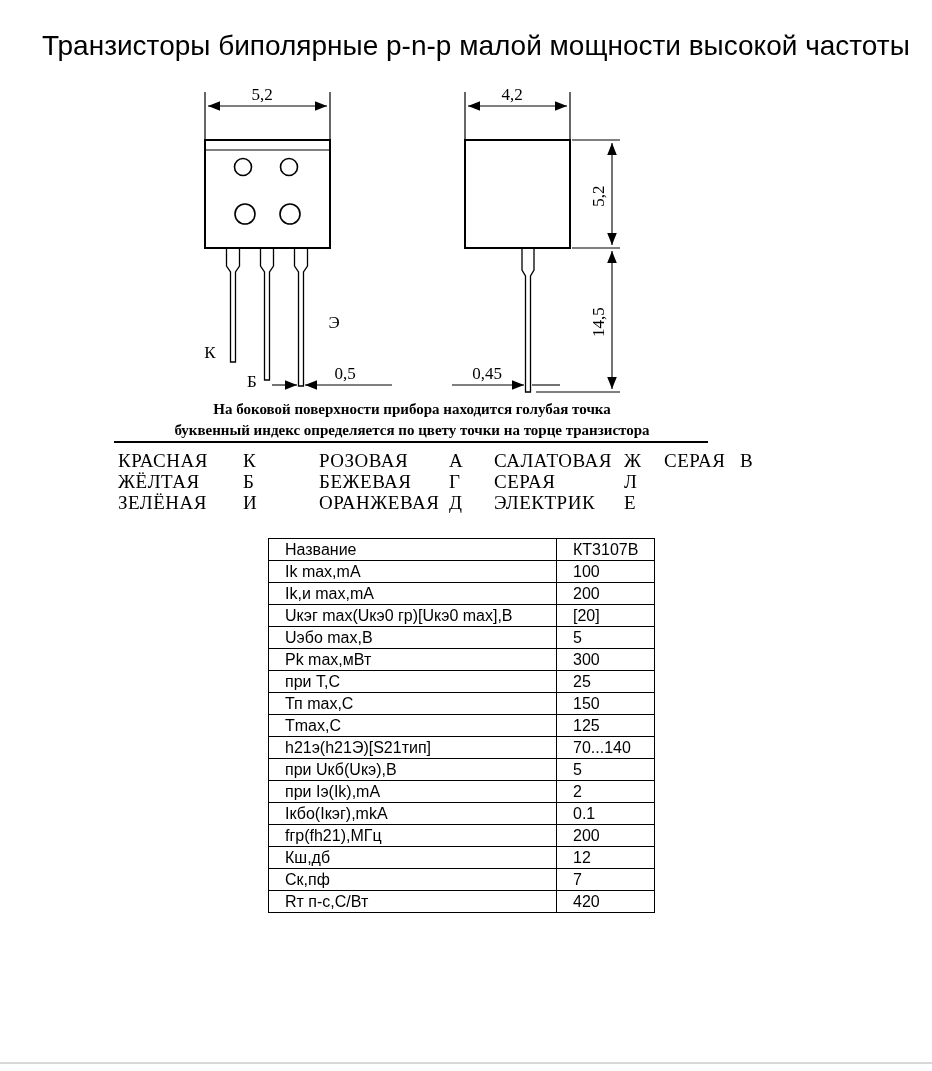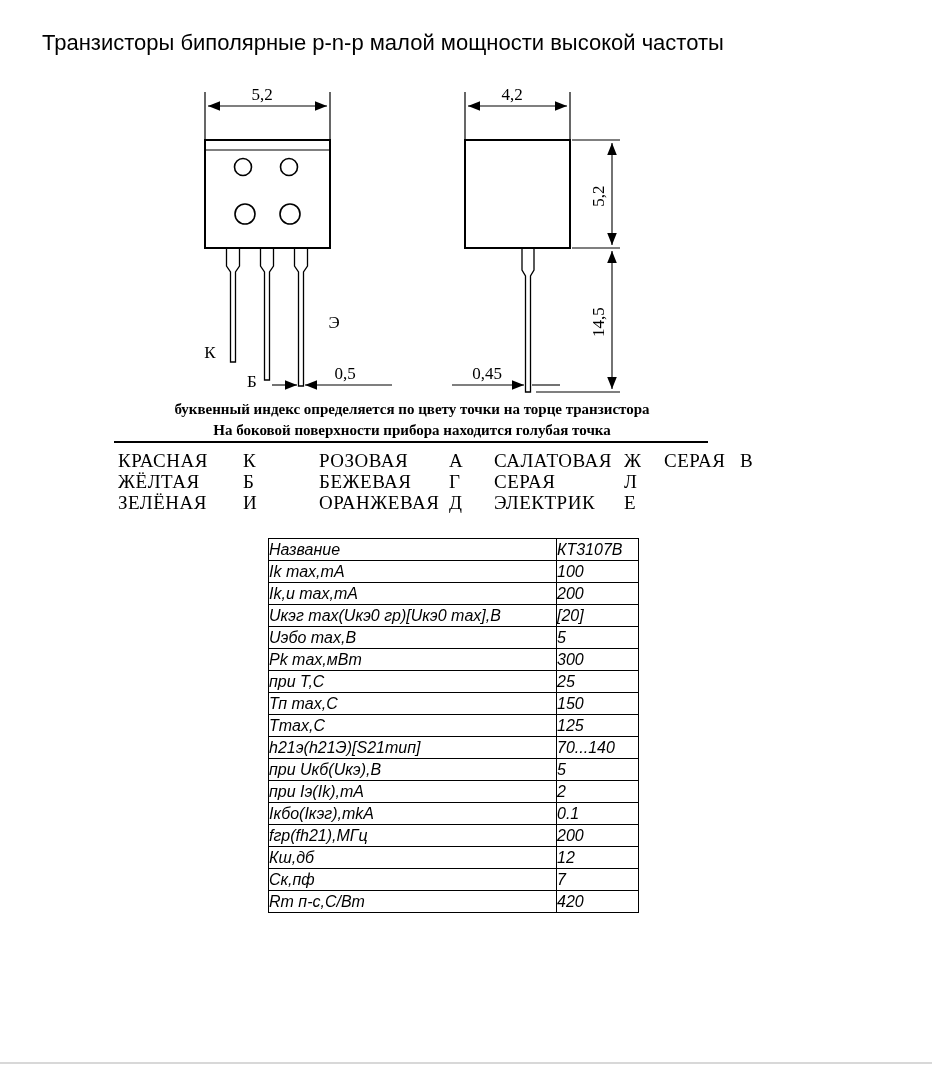--- a/index.html
+++ b/index.html
@@ -6,21 +6,21 @@
   html, body { background: #ffffff; }
   body {
     width: 932px; height: 1071px;
     position: relative;
     overflow: hidden;
     font-family: "Liberation Sans", sans-serif;
     color: #000;
   }
   .title {
     position: absolute; left: 42px; top: 30px;
-    font-size: 22px; font-family: "Liberation Sans", sans-serif;
+    font-size: 28px; font-family: "Liberation Sans", sans-serif;
     color: #000; white-space: nowrap;
   }
   svg.drawing { position: absolute; left: 0; top: 0; }
   svg .outline  { fill: none; stroke: #000; stroke-width: 2; }
   svg .outline2 { fill: #fff; stroke: #000; stroke-width: 1.6; }
   svg .lead     { fill: none; stroke: #000; stroke-width: 1.3; }
   svg .thin     { fill: none; stroke: #000; stroke-width: 1.2; }
   svg .dim      { fill: none; stroke: #000; stroke-width: 1.1; }
   svg .dimtext  { font: 17px "Liberation Serif", serif; fill: #000; }
   svg .pintext  { font: 17px "Liberation Serif", serif; fill: #000; }
@@ -46,22 +46,22 @@
     grid-template-columns: 125px 76px 130px 45px 130px 40px 76px 30px;
     height: 21px; align-items: center;
   }
   .params {
     position: absolute; left: 268px; top: 538px;
     border-collapse: collapse;
     font-family: "Liberation Sans", sans-serif; font-size: 16px;
   }
   .params td {
     border: 1px solid #000;
-    height: 22px; padding: 0 0;
-    white-space: nowrap; vertical-align: middle; font-style: italic;
+    height: 22px; padding: 0 16px;
+    white-space: nowrap; vertical-align: middle;
   }
   .params td.pname { width: 288px; }
   .params td.pval  { width: 82px; }
   .bottom-edge {
     position: absolute; left: 0; top: 1062px; width: 932px; height: 2px;
     background: #d8d8d8;
   }
 </style>
 </head>
 <body>
@@ -124,22 +124,22 @@
       <line class="dim" x1="612" y1="251" x2="612" y2="389" marker-start="url(#arr)" marker-end="url(#arr)"></line>
       <text class="dimtext" x="604" y="322" text-anchor="middle" transform="rotate(-90,604,322)">14,5</text>
 
       <line class="dim" x1="452" y1="385" x2="524" y2="385" marker-end="url(#arr)"></line>
       <line class="dim" x1="532" y1="385" x2="560" y2="385"></line>
       <text class="dimtext" x="487" y="379" text-anchor="middle">0,45</text>
     </g>
   </svg>
 
   <div class="note">
+    <div>На боковой поверхности прибора находится  голубая точка</div>
     <div>буквенный индекс определяется по цвету точки на торце транзистора</div>
-    <div>На боковой поверхности прибора находится  голубая точка</div>
   </div>
   <div class="rule"></div>
 
   <div class="color-table">
     <div class="ct-row">
       <span>КРАСНАЯ</span>
       <span>К</span>
       <span>РОЗОВАЯ</span>
       <span>А</span>
       <span>САЛАТОВАЯ</span>

